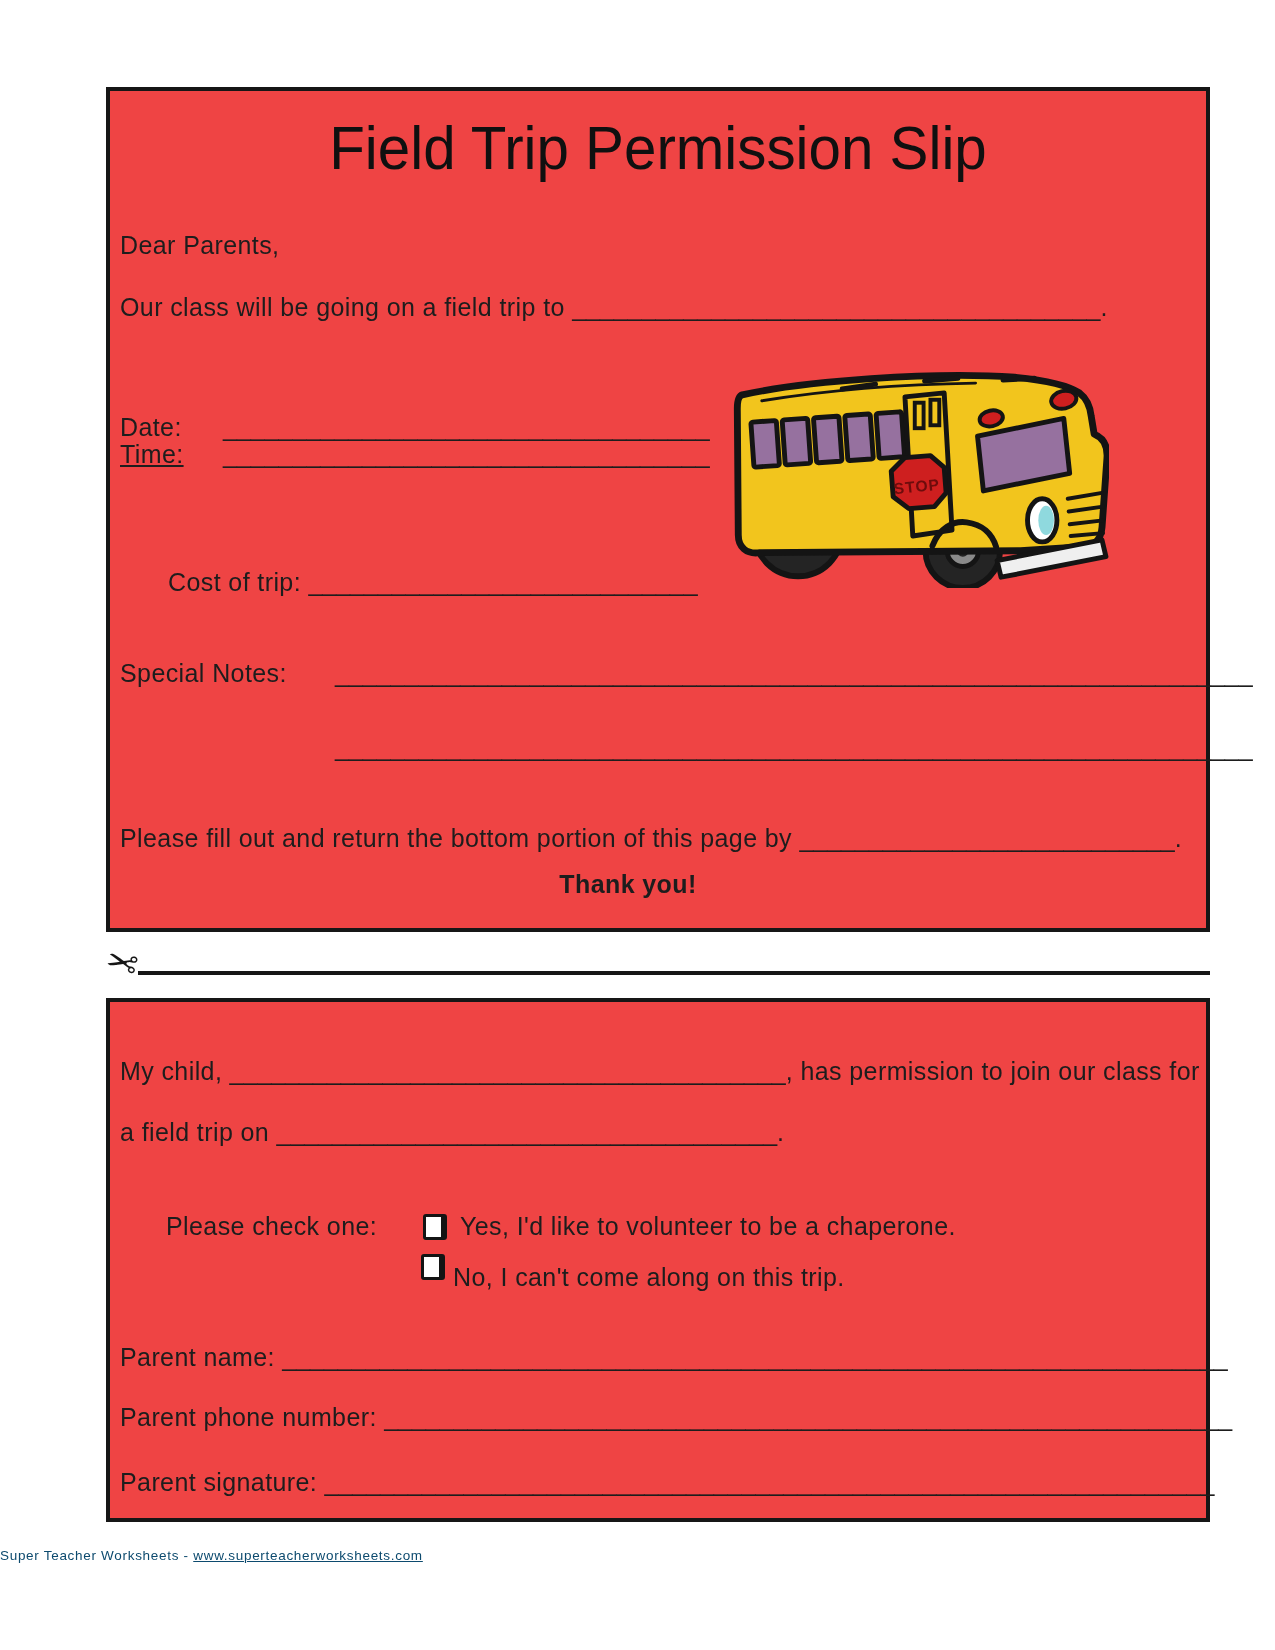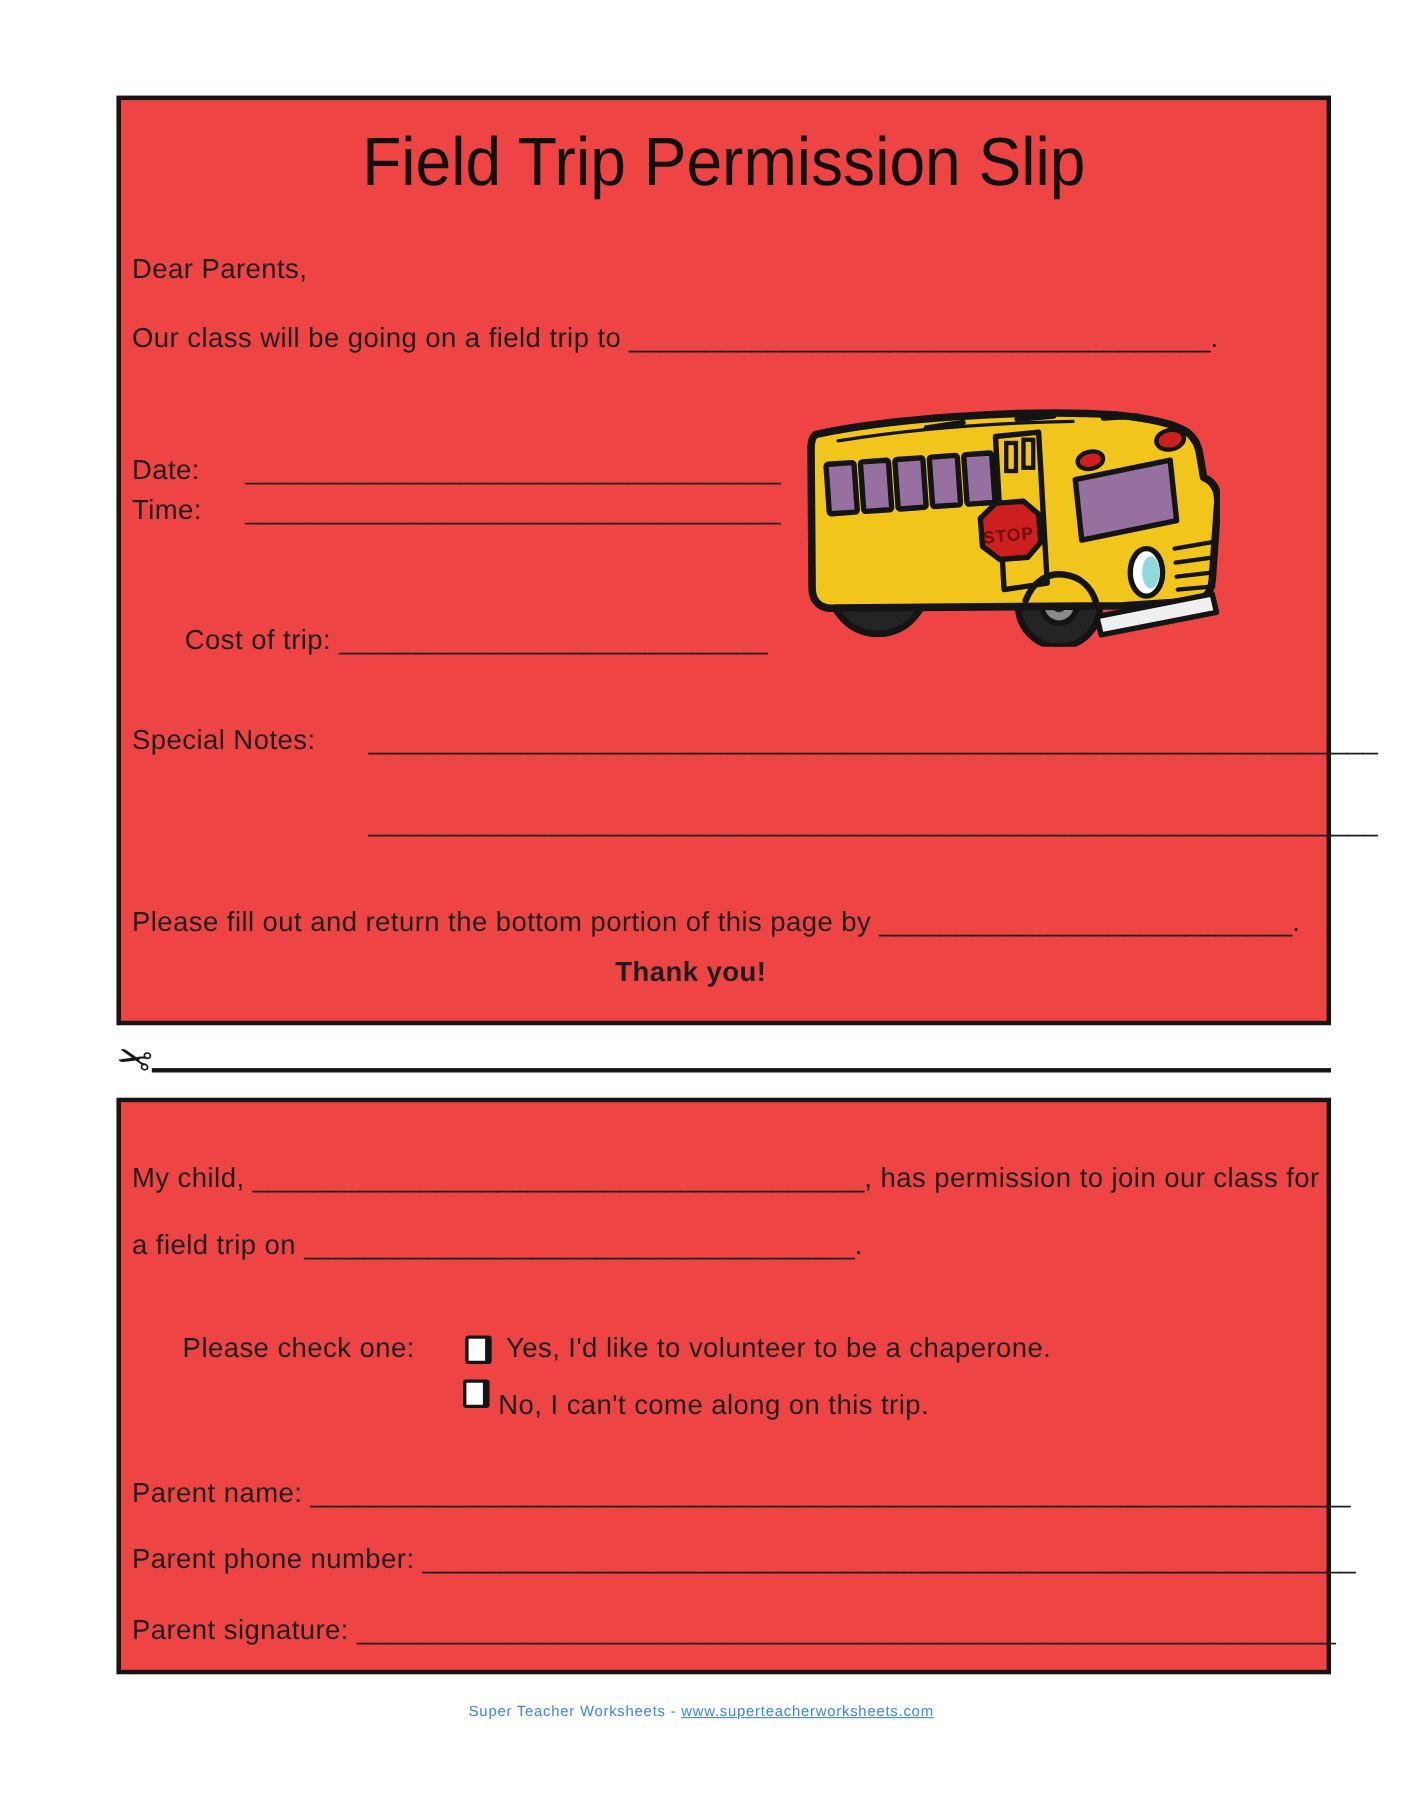--- a/index.html
+++ b/index.html
@@ -32,22 +32,22 @@
     vertical-align:-4px;
   }
   .cut-line{position:absolute;left:138px;top:971px;width:1072px;height:4px;background:#161616;}
   .scissors{
     position:absolute;left:106px;top:944px;font-size:38px;line-height:38px;color:#161616;
     font-family:"DejaVu Sans",sans-serif;
     display:inline-block;transform:rotate(14deg) scaleX(-1);
   }
   .bus{position:absolute;left:697px;top:338px;width:412px;height:250px;}
   .footer{
-    position:absolute;top:1548px;left:0;width:100%;text-align:center;
-    font-size:13.5px;letter-spacing:.7px;color:#3b82f6;
+    position:absolute;top:1548px;left:0;width:100%;text-align:left;
+    font-size:13.5px;letter-spacing:.7px;color:#0c4a6e;
   }
   .footer .link{text-decoration:underline;cursor:pointer;}
 </style>
 </head>
 <body>
 
 <div class="page">
 
   <div class="box" id="topbox">
 
@@ -59,21 +59,21 @@
 
     <div class="row" style="top:202px;">
       <span>Our class will be going on a field trip to </span><span class="blank">______________________________________</span><span>.</span>
     </div>
 
     <div class="row" style="top:278px;margin-top:44px;">
       <span>Date:</span>
       <span class="blank abs-blank" style="left:103px;">___________________________________</span>
     </div>
 
-    <div class="row" style="top:359px;">
+    <div class="row" style="top:349px;text-decoration:underline;">
       <span>Time:</span>
       <span class="blank abs-blank" style="left:103px;">___________________________________</span>
     </div>
 
     <div class="row" style="top:477px;margin-left:48px;">
       <span>Cost of trip: </span><span class="blank">____________________________</span>
     </div>
 
     <div class="row" style="top:568px;">
       <span>Special Notes:</span>

